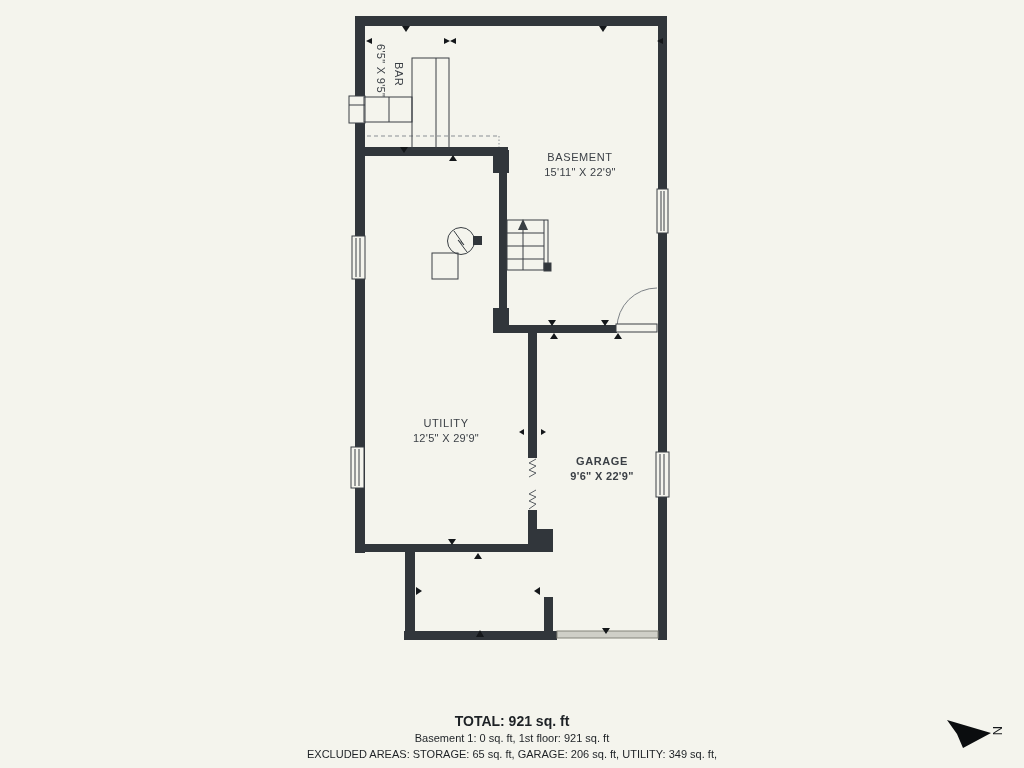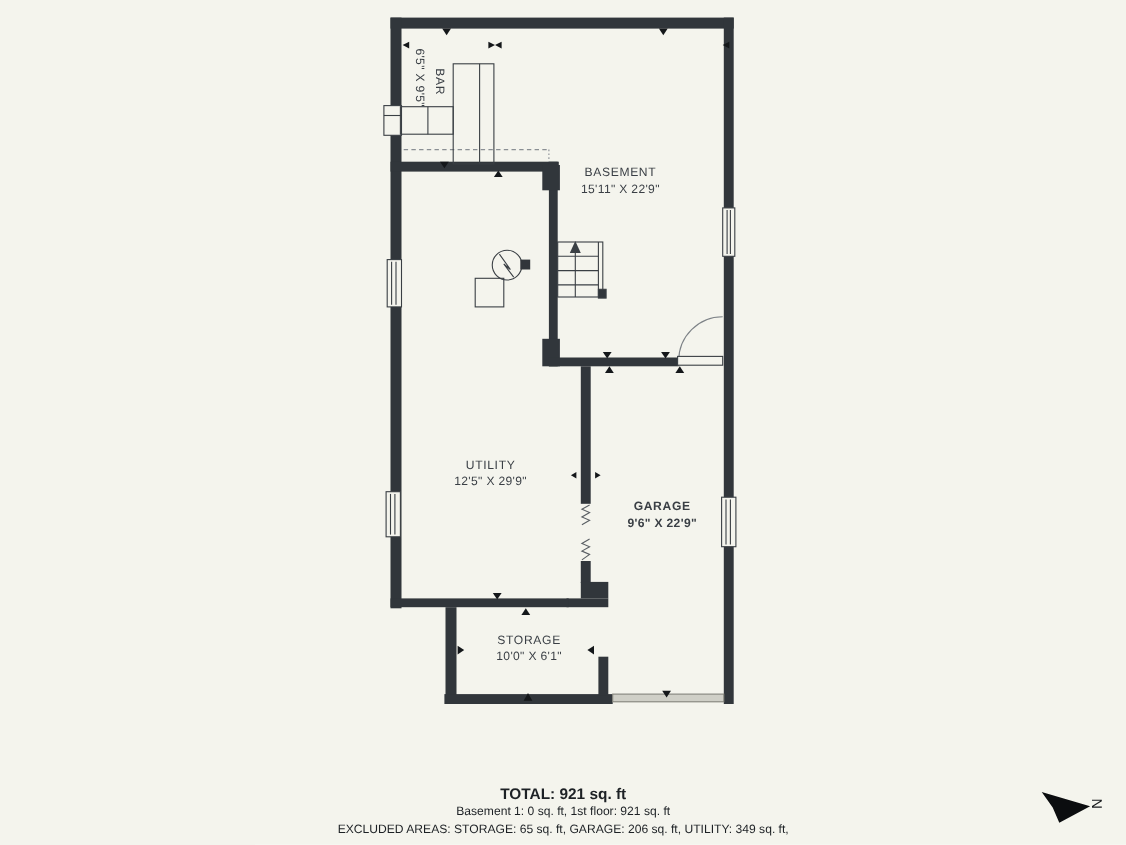--- a/index.html
+++ b/index.html
@@ -6,21 +6,21 @@
   body{font-family:"Liberation Sans", sans-serif; background:#ffffff;}
   #scene{position:relative;width:1024px;height:768px;background:#f4f4ed;overflow:hidden;}
   #plan-svg{position:absolute;left:0;top:0;}
   .room-label{position:absolute;text-align:center;color:#3a3f45;}
   .room-name{font-size:11px;letter-spacing:.6px;line-height:15px;}
   .room-dims{font-size:11px;line-height:15px;letter-spacing:.3px;}
   .vert{writing-mode:vertical-rl;text-align:left;}
   .vert .room-name,.vert .room-dims{line-height:13px;}
   #bar-name{left:392px;top:62px;}
   #bar-dims{left:374px;top:44px;}
-  #basement-label{left:494px;top:150px;width:140px;}
+  #basement-label{left:510px;top:150px;width:140px;}
   #utility-label{left:376px;top:369px;width:140px;margin-top:47px;}
   #garage-label{left:532px;top:454px;width:140px;font-weight:bold;}
   #storage-label{left:411px;top:575px;width:140px;}
   #summary{position:absolute;left:0;top:670px;width:1024px;text-align:center;color:#1d2125;}
   #summary div{font-size:11px;line-height:16.5px;}
   #summary .total-line{font-size:14px;font-weight:bold;margin-top:43px;}
 </style>
 </head>
 <body>
 
@@ -163,24 +163,20 @@
   <div class="room-label" id="utility-label">
     <div class="room-name">UTILITY</div>
     <div class="room-dims">12'5" X 29'9"</div>
   </div>
 
   <div class="room-label" id="garage-label">
     <div class="room-name">GARAGE</div>
     <div class="room-dims">9'6" X 22'9"</div>
   </div>
 
-  <div class="room-label" id="storage-label">
-    <div class="room-name">STORAGE</div>
-    <div class="room-dims">10'0" X 6'1"</div>
-  </div>
 
   <div id="summary">
     <div class="total-line">TOTAL: 921 sq. ft</div>
     <div>Basement 1: 0 sq. ft, 1st floor: 921 sq. ft</div>
     <div>EXCLUDED AREAS: STORAGE: 65 sq. ft, GARAGE: 206 sq. ft, UTILITY: 349 sq. ft,</div>
   </div>
 
 </div>
 
 </body></html>

